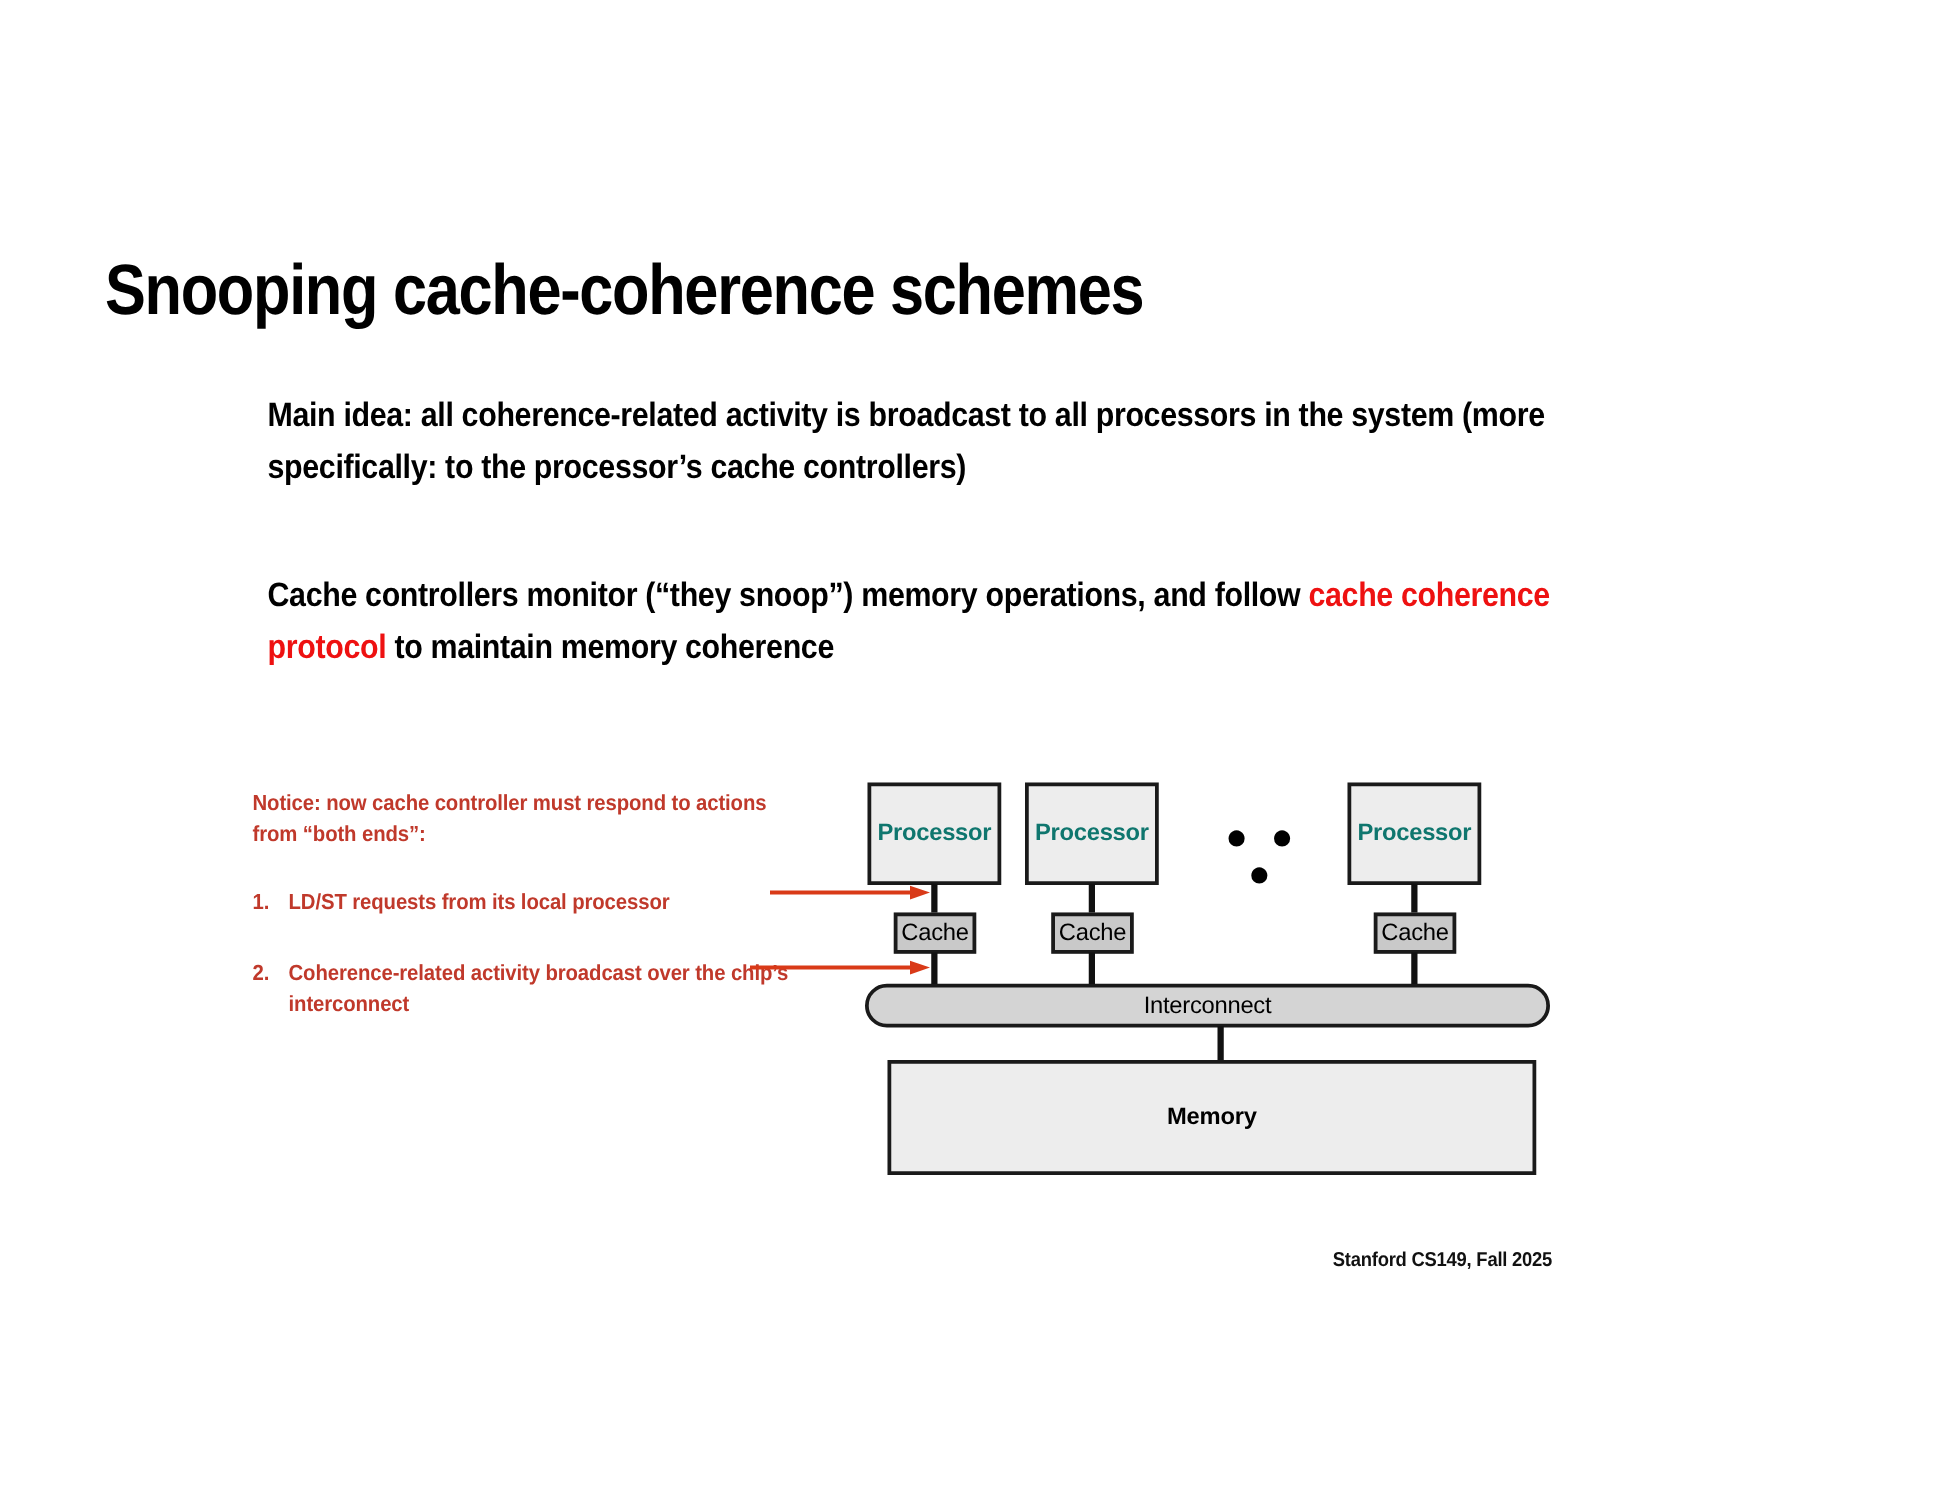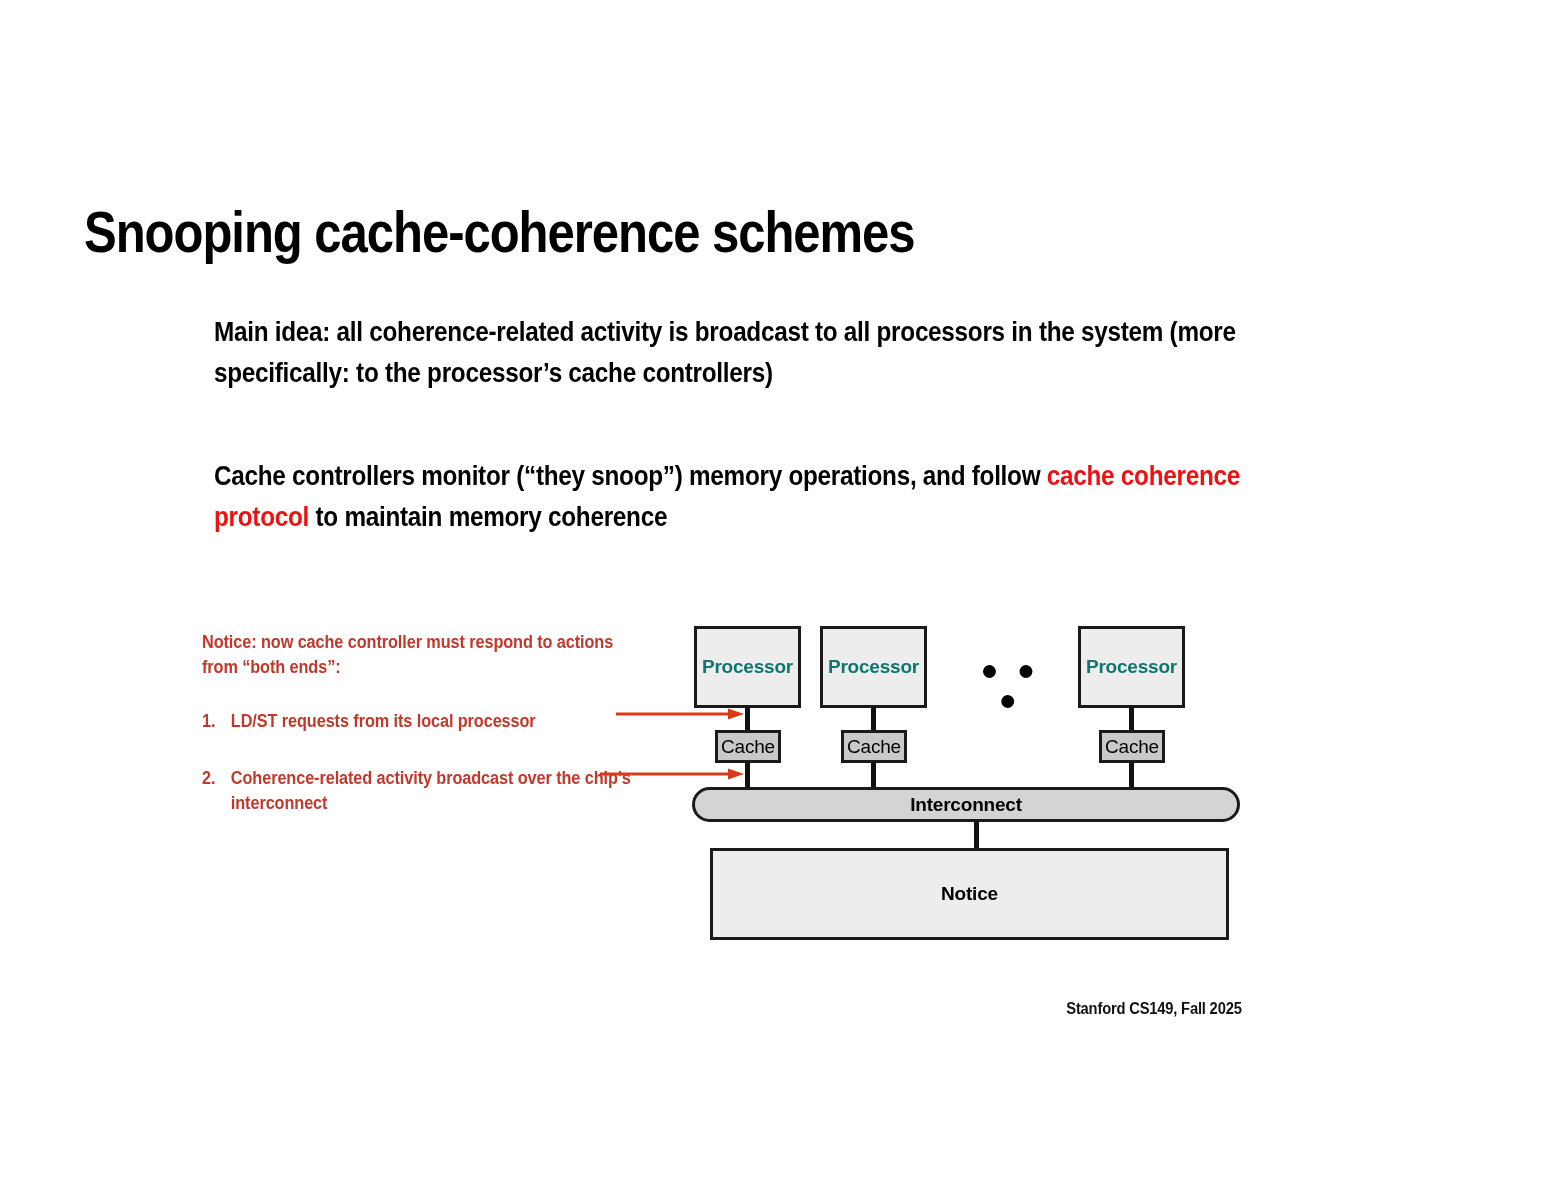--- a/index.html
+++ b/index.html
@@ -110,21 +110,21 @@
     top: 787px;
     width: 548px;
     height: 35px;
     background: #d4d4d4;
     border: 3px solid #1a1a1a;
     border-radius: 18px;
     display: flex;
     align-items: center;
     justify-content: center;
     font-size: 19px;
-    font-weight: 700;
+    font-weight: 400;
     color: #000;
     letter-spacing: -0.2px;
   }
   #memory-box {
     position: absolute;
     left: 710px;
     top: 848px;
     width: 519px;
     height: 92px;
     background: #ededed;
@@ -210,21 +210,21 @@
   <div class="cache-box" style="left:1099px; top:730px; width:66px; height:33px;">Cache</div>
 
   <div class="vline" style="left:745px; top:762px; height:27px;"></div>
   <div class="vline" style="left:871px; top:762px; height:27px;"></div>
   <div class="vline" style="left:1129px; top:762px; height:27px;"></div>
 
   <div id="interconnect-bar">Interconnect</div>
 
   <div class="vline" style="left:974px; top:821px; height:28px;"></div>
 
-  <div id="memory-box">Notice</div>
+  <div id="memory-box">Memory</div>
 
   <svg id="arrow-1" class="arrow" viewBox="0 0 128 14" preserveAspectRatio="none">
     <line x1="0" y1="7" x2="117" y2="7" stroke="#d93a18" stroke-width="3.2"></line>
     <polygon points="128,7 112,1.5 112,12.5" fill="#d93a18"></polygon>
   </svg>
 
   <svg id="arrow-2" class="arrow" viewBox="0 0 144 14" preserveAspectRatio="none">
     <line x1="0" y1="7" x2="133" y2="7" stroke="#d93a18" stroke-width="3.2"></line>
     <polygon points="144,7 128,1.5 128,12.5" fill="#d93a18"></polygon>
   </svg>

